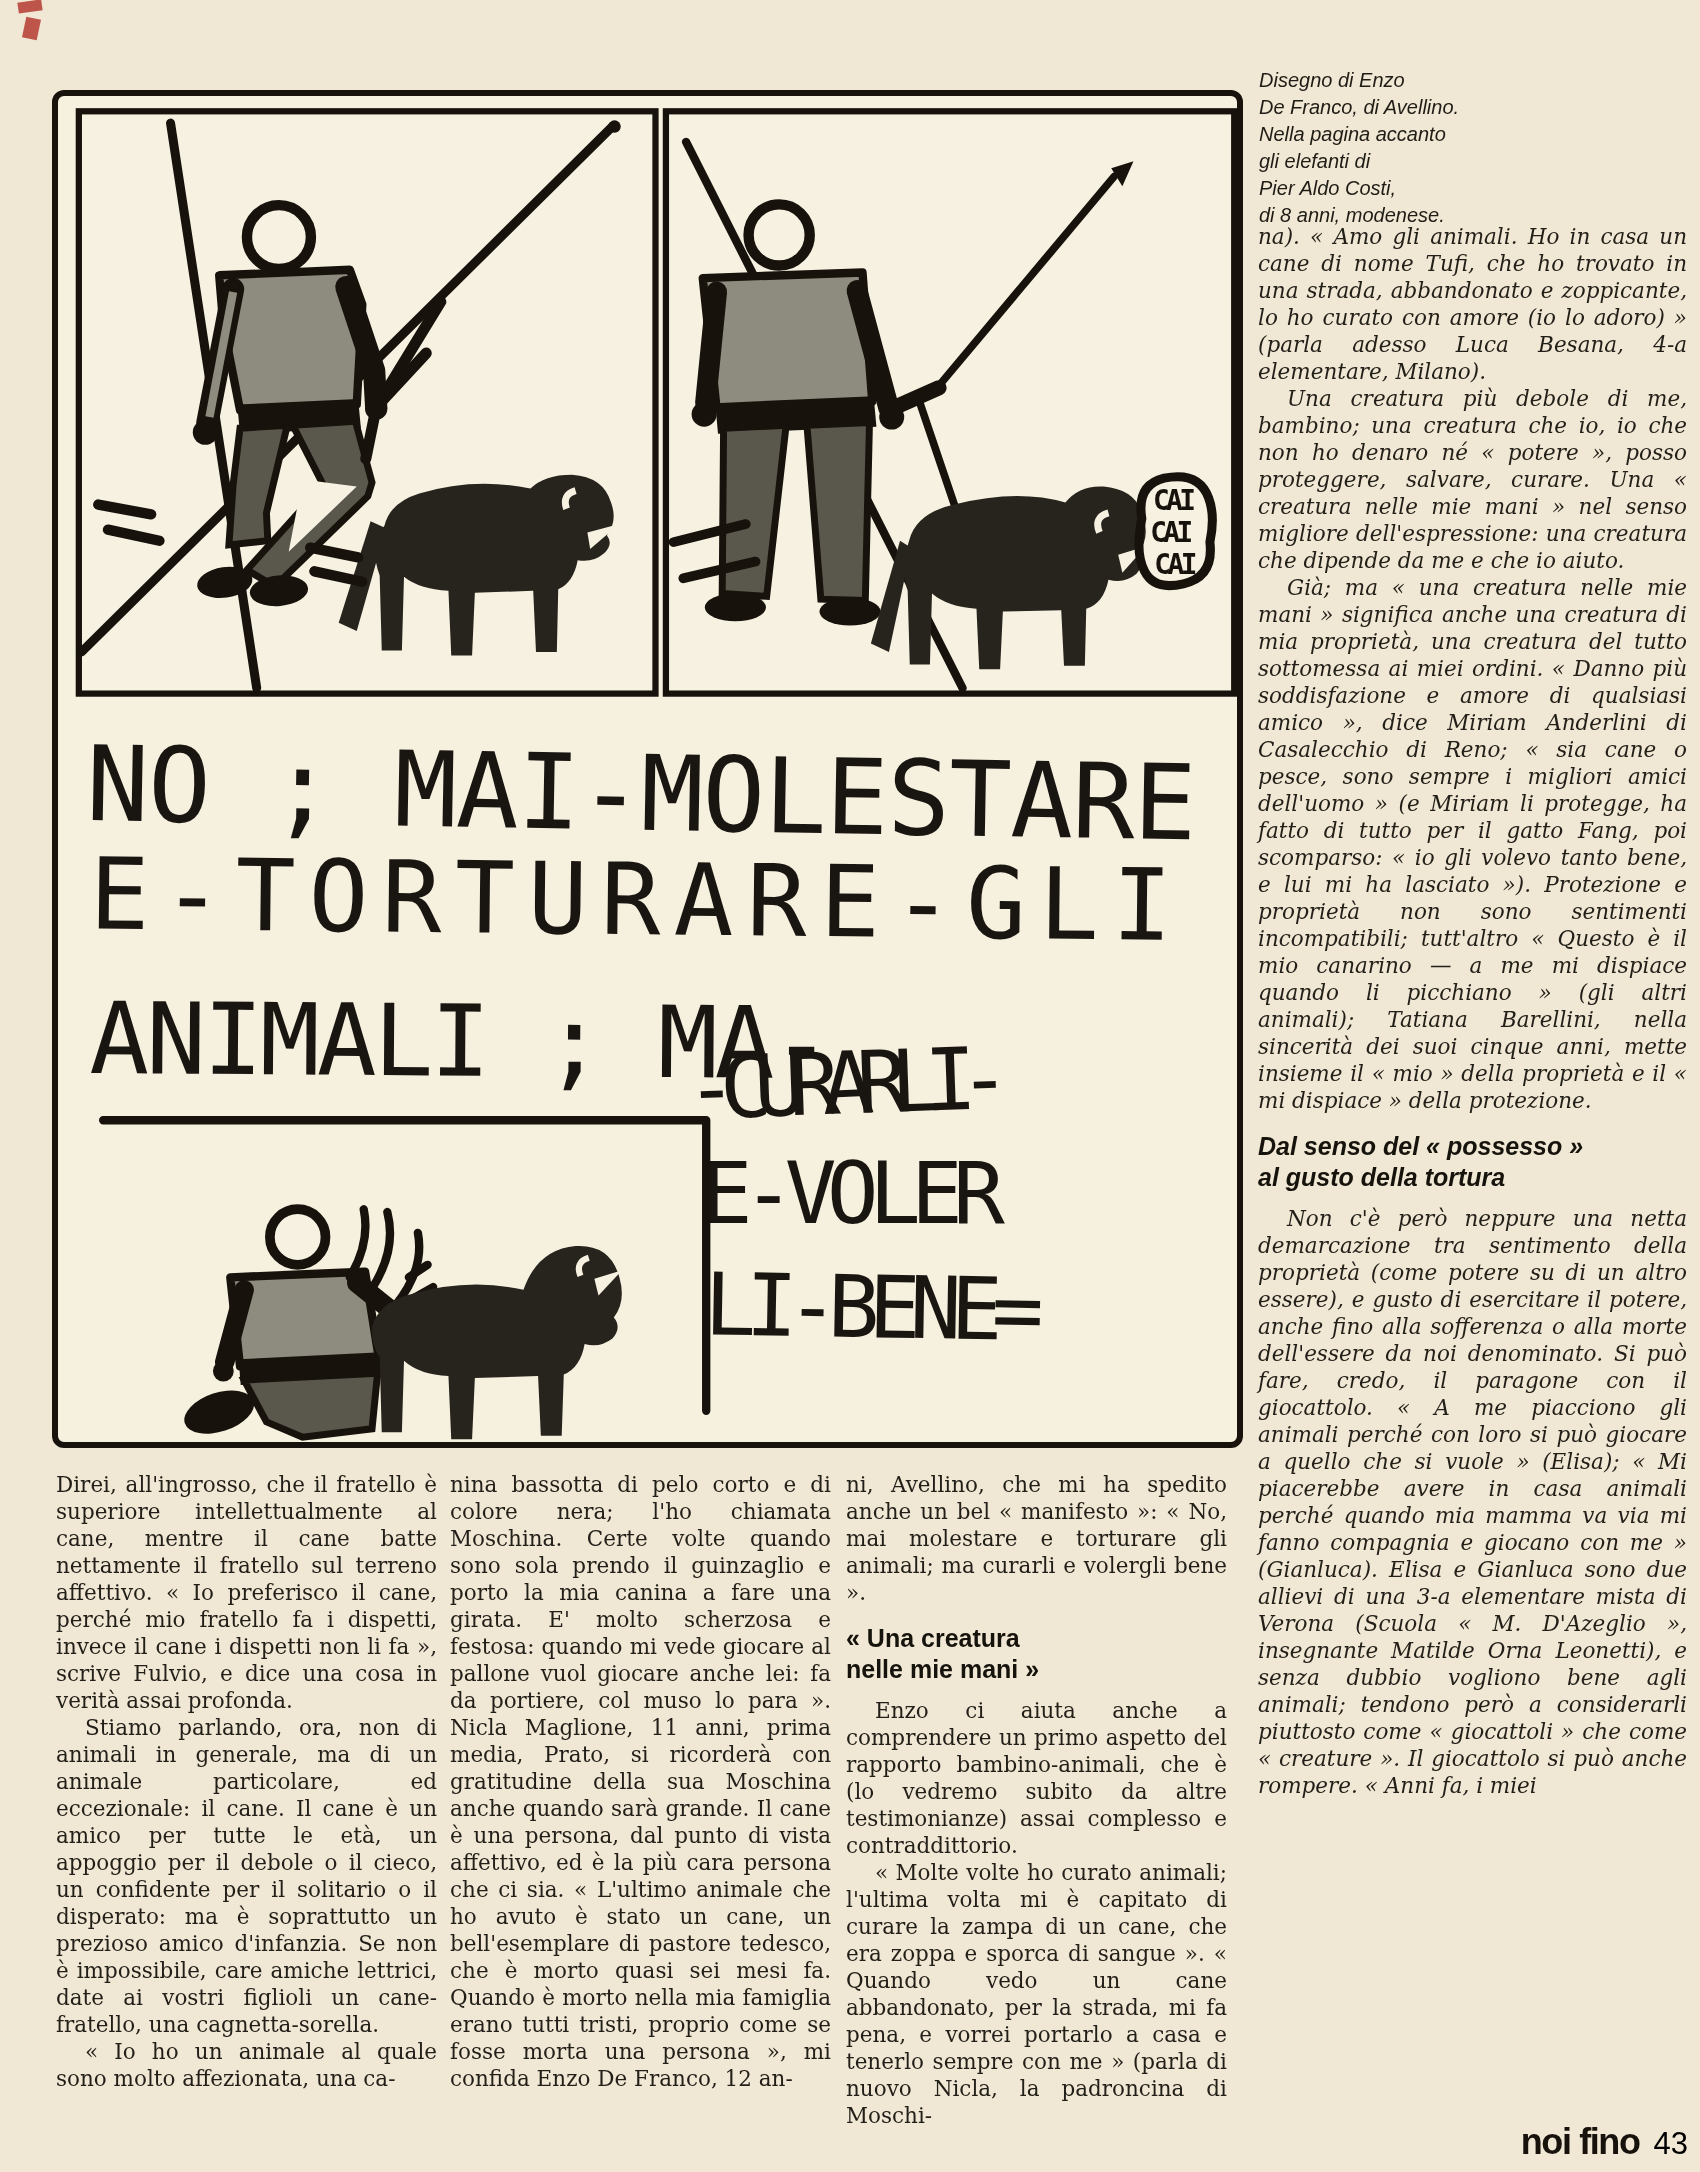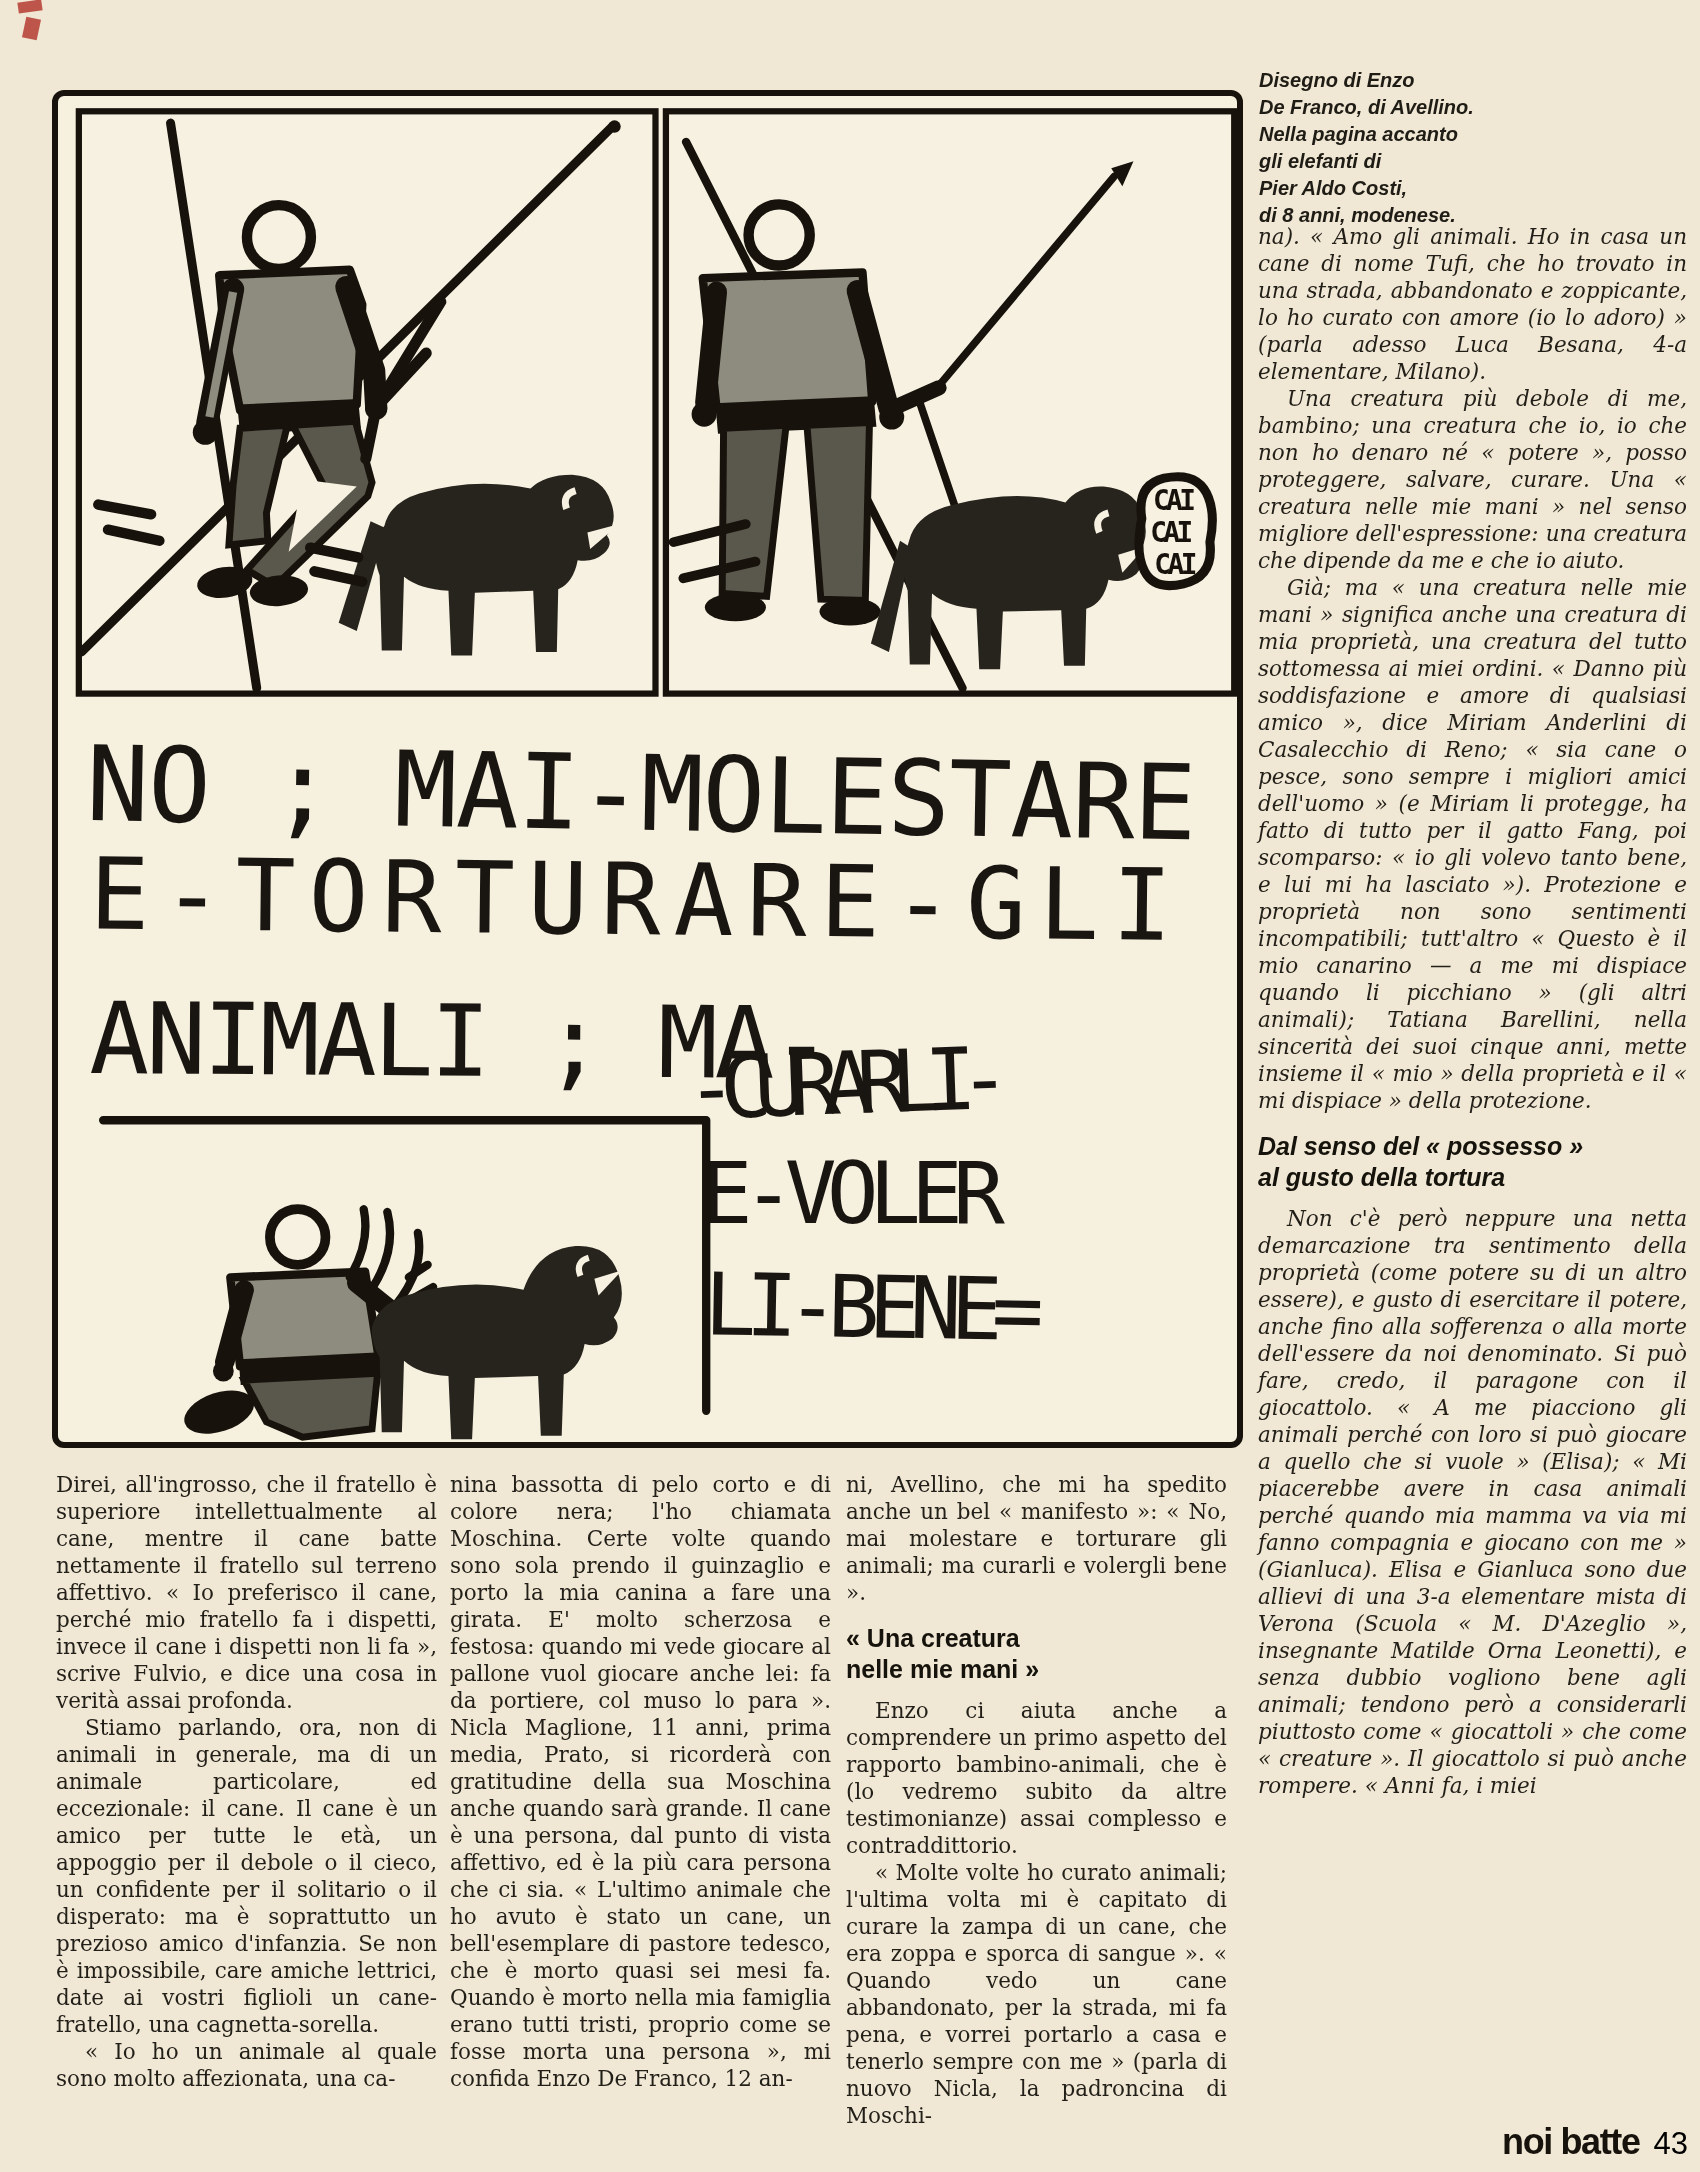--- a/index.html
+++ b/index.html
@@ -16,21 +16,21 @@
   .drawing-box svg{display:block;width:100%;height:100%;}
   .panel{fill:#f7f1e1;stroke:#17130c;stroke-width:9;}
   .ink{stroke:#17130c;fill:none;stroke-linecap:round;stroke-linejoin:round;}
   .hw{font-family:"DejaVu Sans Mono",monospace;fill:#191510;letter-spacing:2px;}
   .hw1{font-size:150px;}
   .hw2,.hw3{font-size:143px;}
   .hw4,.hw5,.hw6{font-size:124px;}
   .bubble-word{font-family:"DejaVu Sans Mono",monospace;font-weight:bold;font-size:40px;fill:#17130c;}
   
   .caption{position:absolute;left:1259px;top:67px;width:438px;}
-  .caption div{font-family:"Liberation Sans",sans-serif;font-style:italic;font-weight:700;
+  .caption div{font-family:"Liberation Sans",sans-serif;font-style:italic;font-weight:400;
                font-size:20px;line-height:27px;color:#1f1c16;}
   
   .textcol{position:absolute;font-size:21.5px;line-height:27px;text-align:justify;}
   .col-right{left:1258px;top:223px;width:429px;font-style:italic;}
   .col1{left:56px;top:1471px;width:381px;}
   .col2{left:450px;top:1471px;width:381px;}
   .col3{left:846px;top:1471px;width:381px;}
   .para{margin:0;text-indent:29px;}
   .para.first{text-indent:0;}
   .subhead{font-family:"Liberation Sans",sans-serif;font-weight:700;font-size:25px;line-height:31px;
@@ -215,17 +215,17 @@
     <p class="para first">ni, Avellino, che mi ha spedito anche un bel « manifesto »: « No, mai molestare e torturare gli animali; ma curarli e volergli bene ».</p>
     <h3 class="subhead">
       <span>« Una creatura</span><br>
       <span>nelle mie mani »</span>
     </h3>
     <p class="para">Enzo ci aiuta anche a comprendere un primo aspetto del rapporto bambino-animali, che è (lo vedremo subito da altre testimonianze) assai complesso e contraddittorio.</p>
     <p class="para">« Molte volte ho curato animali; l'ultima volta mi è capitato di curare la zampa di un cane, che era zoppa e sporca di sangue ». « Quando vedo un cane abbandonato, per la strada, mi fa pena, e vorrei portarlo a casa e tenerlo sempre con me » (parla di nuovo Nicla, la padroncina di Moschi-</p>
   </div>
 
   <div class="footer">
-    <span class="brand">noi batte</span><span class="pagenum">43</span>
+    <span class="brand">noi fino</span><span class="pagenum">43</span>
   </div>
 
 </div>
 
 
 </body></html>

